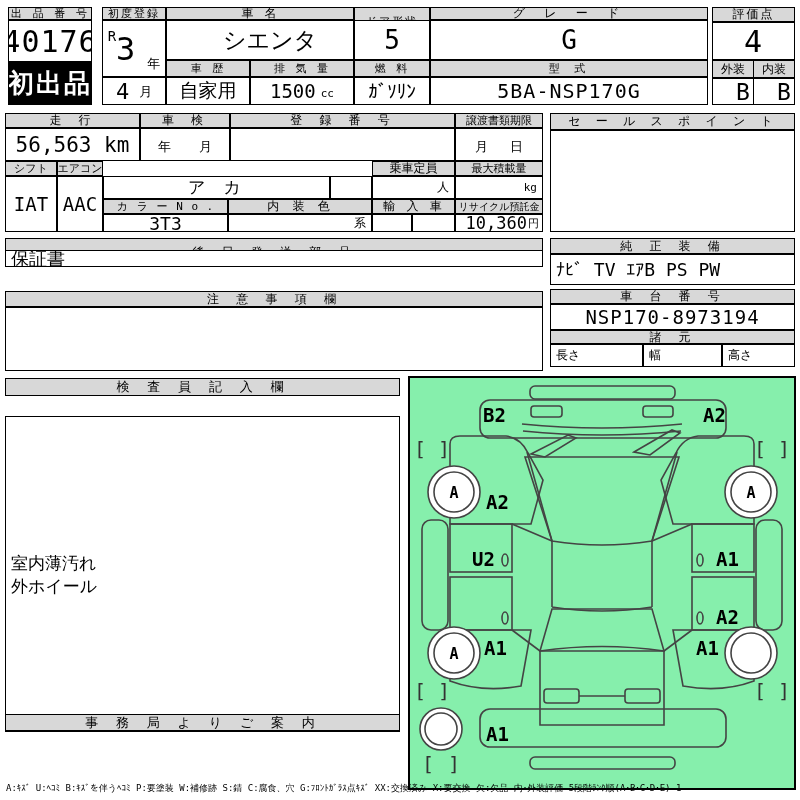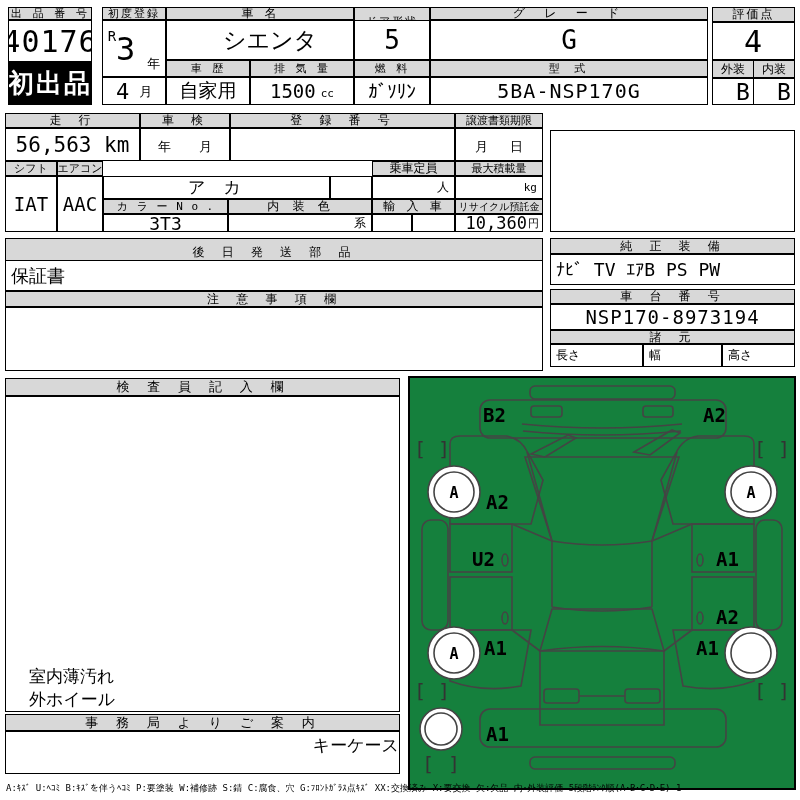--- a/index.html
+++ b/index.html
@@ -4,21 +4,21 @@
 <style>
   html,body{margin:0;padding:0;background:#fff;}
   .sheet{position:relative;width:800px;height:800px;background:#fff;
          font-family:"DejaVu Sans Mono","Liberation Sans",sans-serif;color:#000;}
   .cell{position:absolute;box-sizing:border-box;border:1px solid #000;background:#fff;
         display:flex;align-items:center;justify-content:center;overflow:hidden;white-space:nowrap;}
   .hdr{background:#d8d8d8;font-size:11px;letter-spacing:2px;}
   .hdr.big{font-size:12px;}
   .left{justify-content:flex-start;padding-left:5px;}
   .right{justify-content:flex-end;padding-right:5px;}
-  .topleft{align-items:flex-start;justify-content:flex-end;padding:2px 0 0 23px;}
+  .topleft{align-items:flex-start;justify-content:center;padding:2px 0 0 5px;margin-top:20px;}
   .badge{background:#000;color:#fff;font-size:26px;font-weight:bold;letter-spacing:2px;}
   .v30{font-size:30px;letter-spacing:1px;}
   .v26{font-size:26px;}
   .v23{font-size:23px;padding-left:20px;}
   .v21{font-size:21px;}
   .v19{font-size:19px;}
   .v18{font-size:18px;}
   .v17{font-size:17px;}
   .v12{font-size:12px;}
   .legend{position:absolute;font-size:9px;white-space:nowrap;letter-spacing:0;}
@@ -82,20 +82,21 @@
     <span>月</span>
   </div>
   <div class="cell hdr big" style="left:230px;top:113px;width:225px;height:15px;letter-spacing:5px">登 録 番 号</div>
   <div class="cell" style="left:230px;top:128px;width:225px;height:33px"></div>
   <div class="cell hdr" style="left:455px;top:113px;width:88px;height:15px;letter-spacing:0">譲渡書類期限</div>
   <div class="cell" style="left:455px;top:128px;width:88px;height:33px;align-items:flex-end;padding-bottom:4px;gap:22px;font-size:13px">
     <span>月</span>
     <span>日</span>
   </div>
 
+  <div class="cell hdr big" style="left:550px;top:113px;width:245px;height:17px;letter-spacing:4px">セ ー ル ス ポ イ ン ト</div>
   <div class="cell" style="left:550px;top:130px;width:245px;height:102px"></div>
 
   <div class="cell hdr" style="left:5px;top:161px;width:52px;height:15px;letter-spacing:0">シフト</div>
   <div class="cell v19" style="left:5px;top:176px;width:52px;height:56px">IAT</div>
   <div class="cell hdr" style="left:57px;top:161px;width:46px;height:15px;letter-spacing:0">エアコン</div>
   <div class="cell v19" style="left:57px;top:176px;width:46px;height:56px">AAC</div>
 
   <div class="cell v17" style="left:103px;top:176px;width:227px;height:23px;letter-spacing:4px">ア カ</div>
   <div class="cell" style="left:330px;top:176px;width:42px;height:23px"></div>
   <div class="cell hdr" style="left:103px;top:199px;width:125px;height:15px;letter-spacing:1px">カ ラ ー N o .</div>
@@ -111,21 +112,21 @@
 
   <div class="cell hdr" style="left:455px;top:161px;width:88px;height:15px;letter-spacing:0">最大積載量</div>
   <div class="cell right" style="left:455px;top:176px;width:88px;height:23px;font-size:11px">kg</div>
   <div class="cell hdr" style="left:455px;top:199px;width:88px;height:15px;letter-spacing:0;font-size:10px">リサイクル預託金</div>
   <div class="cell" style="left:455px;top:214px;width:88px;height:18px;justify-content:flex-end;padding-right:3px">
     <span class="v17">10,360</span>
     <span style="font-size:11px;margin-left:1px">円</span>
   </div>
 
   <div class="cell hdr big" style="left:5px;top:238px;width:538px;height:28px;letter-spacing:5px">後 日 発 送 部 品</div>
-  <div class="cell left v18" style="left:5px;top:260px;width:538px;height:31px">保証書</div>
+  <div class="cell left v18" style="left:5px;top:250px;width:538px;height:17px">保証書</div>
 
   <div class="cell left v18" style="left:550px;top:254px;width:245px;height:31px">ﾅﾋﾞ TV ｴｱB PS PW</div>
   <div class="cell hdr big" style="left:550px;top:238px;width:245px;height:16px;letter-spacing:5px">純 正 装 備</div>
 
   <div class="cell hdr big" style="left:5px;top:291px;width:538px;height:16px;letter-spacing:5px">注 意 事 項 欄</div>
   <div class="cell" style="left:5px;top:307px;width:538px;height:64px"></div>
 
   <div class="cell hdr big" style="left:550px;top:289px;width:245px;height:15px;letter-spacing:5px">車 台 番 号</div>
   <div class="cell" style="left:550px;top:304px;width:245px;height:26px;font-size:19px;letter-spacing:1px">NSP170-8973194</div>
   <div class="cell hdr big" style="left:550px;top:330px;width:245px;height:14px;letter-spacing:5px">諸 元</div>
@@ -133,23 +134,22 @@
   <div class="cell left v12" style="left:643px;top:344px;width:79px;height:23px">幅</div>
   <div class="cell left v12" style="left:722px;top:344px;width:73px;height:23px">高さ</div>
 
   <div class="cell hdr" style="left:5px;top:378px;width:395px;height:18px;font-size:13px;letter-spacing:5px">検 査 員 記 入 欄</div>
   <div class="cell topleft" style="left:5px;top:396px;width:395px;height:316px;flex-direction:column;align-items:flex-start">
     <span class="v17">室内薄汚れ</span>
     <span class="v17">外ホイール</span>
   </div>
 
   <div class="cell hdr" style="left:5px;top:714px;width:395px;height:17px;font-size:13px;letter-spacing:5px">事 務 局 よ り ご 案 内</div>
-  <div class="cell topleft v17" style="left:5px;top:731px;width:395px;height:43px">キーケース</div>
-
-  <div style="position:absolute;left:408px;top:376px;width:388px;height:414px;box-sizing:border-box;border:2px solid #000;background:#15803d">
+
+  <div style="position:absolute;left:408px;top:376px;width:388px;height:414px;box-sizing:border-box;border:2px solid #000;background:#86efac">
     <svg width="100%" height="100%" viewBox="0 0 384 410">
       <g fill="none" stroke="#444" stroke-width="1.6">
 
         <rect x="120" y="8" width="145" height="13" rx="5"></rect>
         <rect x="120" y="379" width="145" height="12" rx="5"></rect>
 
         <rect x="12" y="142" width="26" height="110" rx="9"></rect>
         <rect x="346" y="142" width="26" height="110" rx="9"></rect>
 
         <path d="M40,146 L40,66 Q40,58 50,58 L96,58 Q111,60 118,75 L133,102 L121,146 Z"></path>

